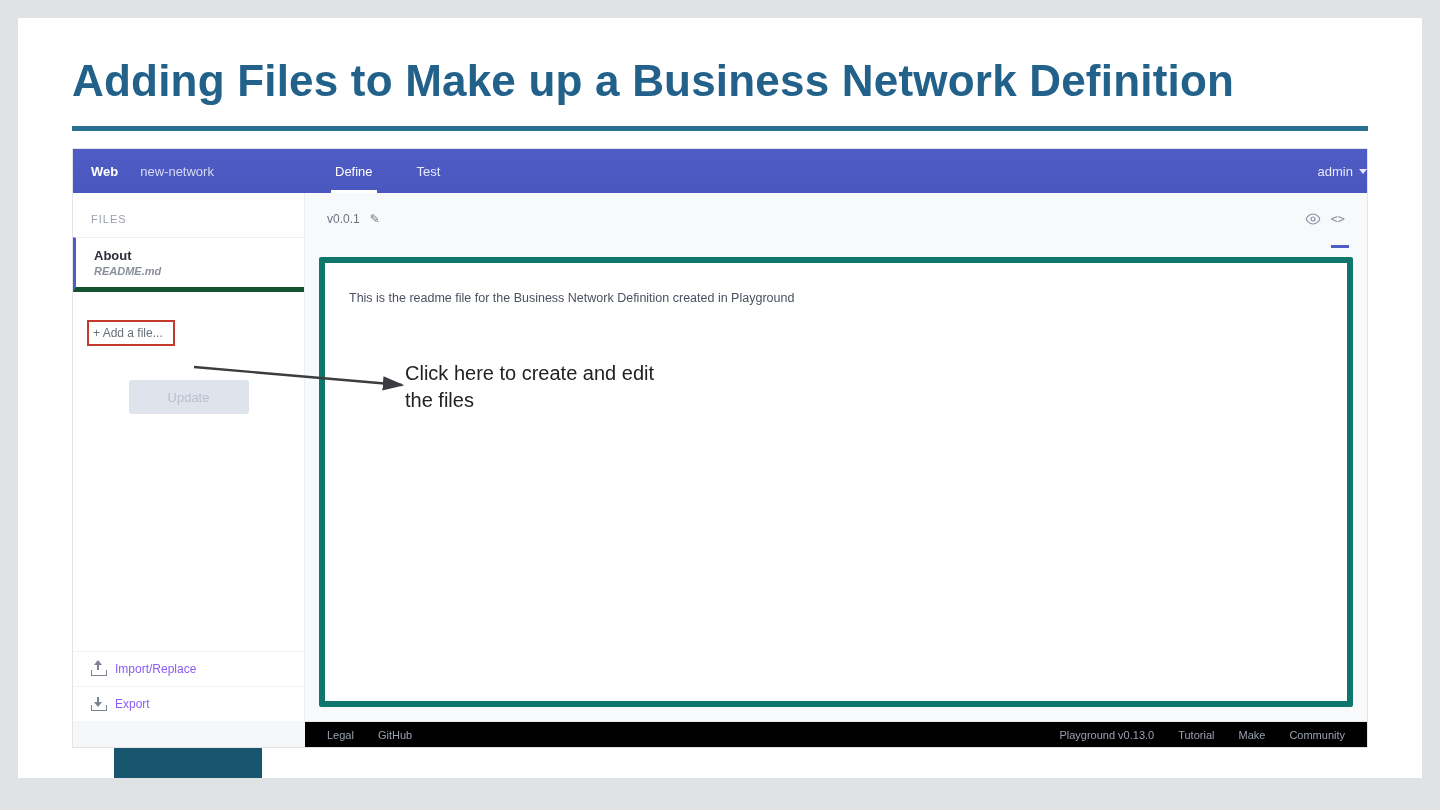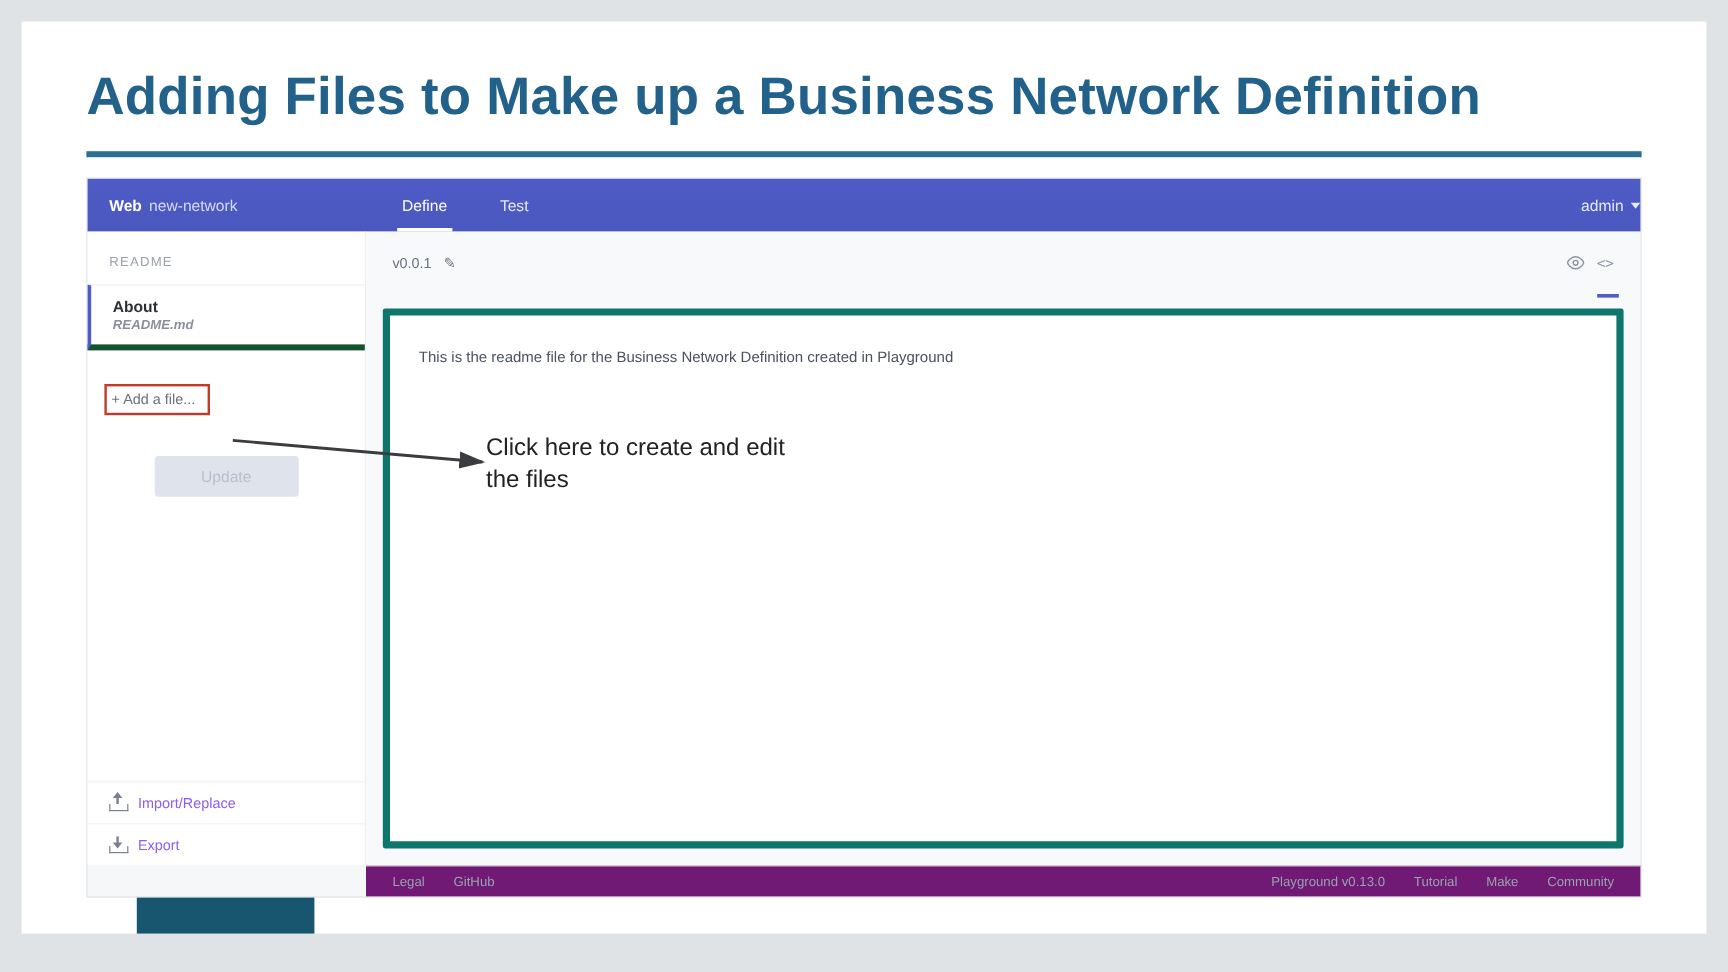--- a/index.html
+++ b/index.html
@@ -41,21 +41,21 @@
   .topbar {
     position: absolute;
     left: 0; top: 0; right: 0; height: 44px;
     background: linear-gradient(#4f5cc5, #4a57bf);
     color: #ffffff;
     display: flex;
     align-items: center;
     font-size: 13px;
   }
   .brand {
-    display: flex; align-items: baseline; gap: 6px;
+    display: flex; align-items: baseline; gap: 22px;
     padding-left: 18px;
     width: 240px;
   }
   .brand .web { font-weight: 700; }
   .brand .net { color: #d6dbf4; }
   .navtabs { display: flex; height: 100%; }
   .navtab {
     padding: 0 22px;
     display: flex; align-items: center;
     color: #e6e9fb;
@@ -194,21 +194,21 @@
   .readme-text {
     padding: 28px 24px;
     font-size: 12.5px;
     color: #4a5160;
   }
 
   
   .footer {
     position: absolute;
     left: 232px; right: 0; bottom: 0; height: 26px;
-    background: #701a75;
+    background: #000000;
     border-top: 1px solid #e6e8ed;
     display: flex; align-items: center;
     padding: 0 22px;
     font-size: 11px;
     color: #9aa1af;
     gap: 24px;
   }
   .footer .fspacer { flex: 1; }
 
   
@@ -258,21 +258,21 @@
         </div>
       </div>
       <div class="spacer"></div>
       <div class="userarea">
         <span>admin</span>
         <span class="chev-down"></span>
       </div>
     </div>
 
     <div class="sidebar">
-      <div class="files-label">README</div>
+      <div class="files-label">FILES</div>
 
       <div class="file-item">
         <div class="primary">About</div>
         <div class="secondary">README.md</div>
       </div>
 
       <div class="add-file-row">
         <span class="add-file-btn">+ Add a file...</span>
       </div>
 

